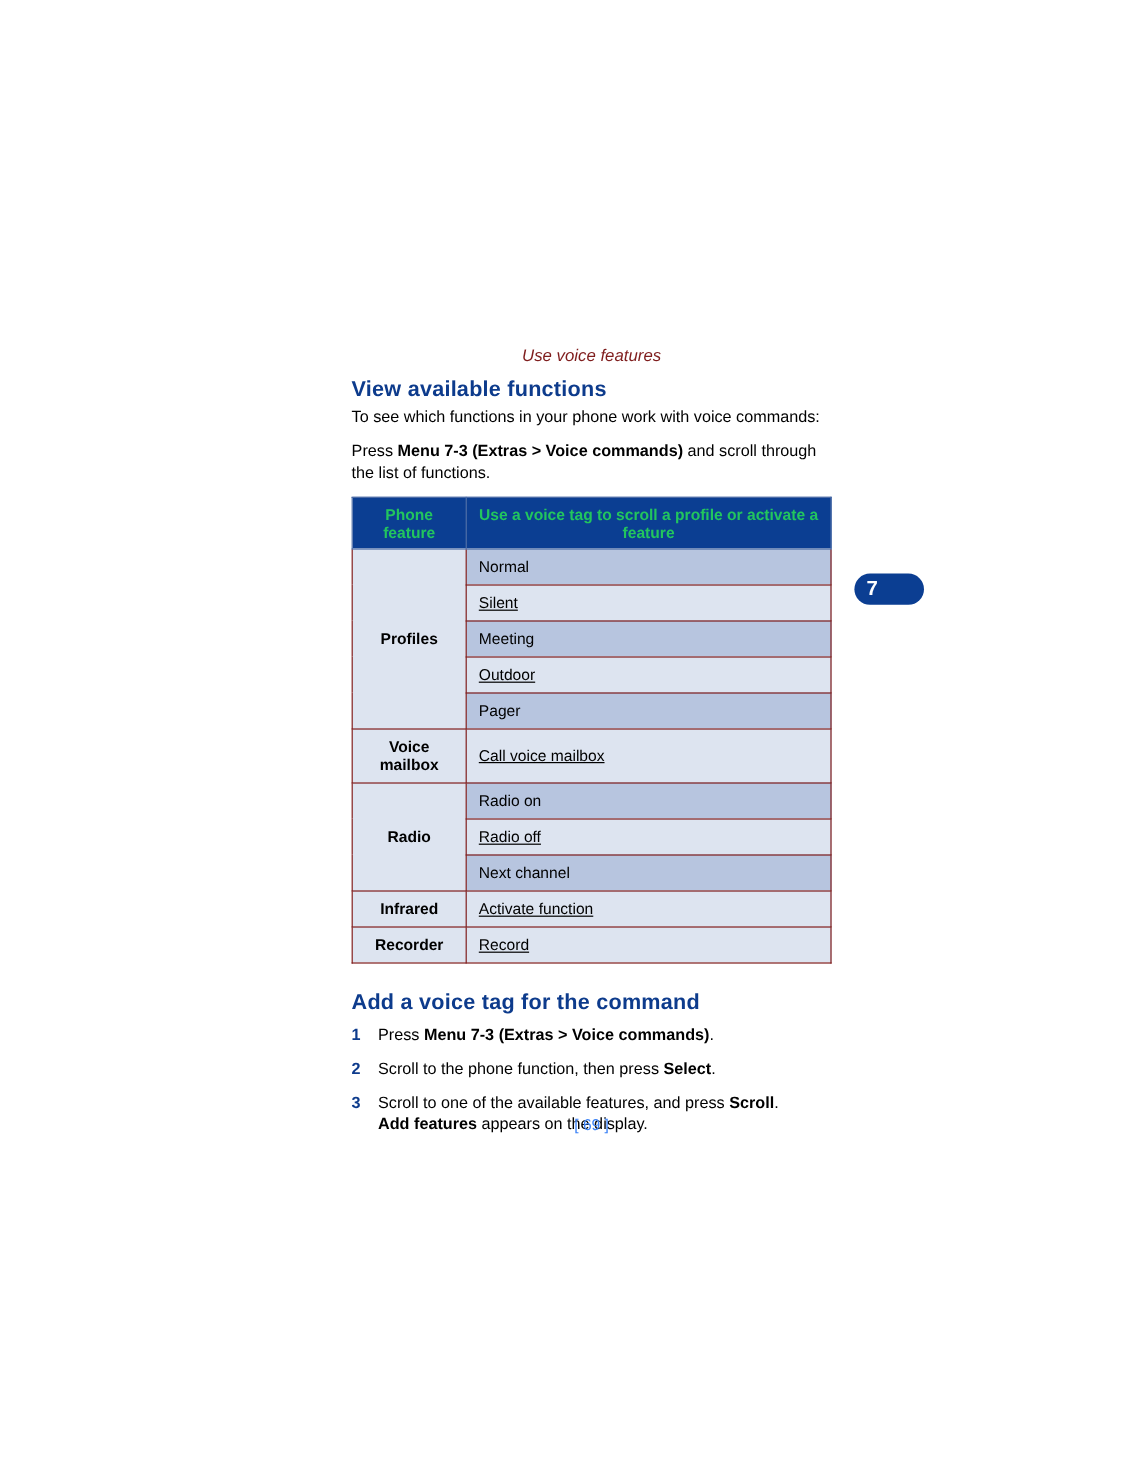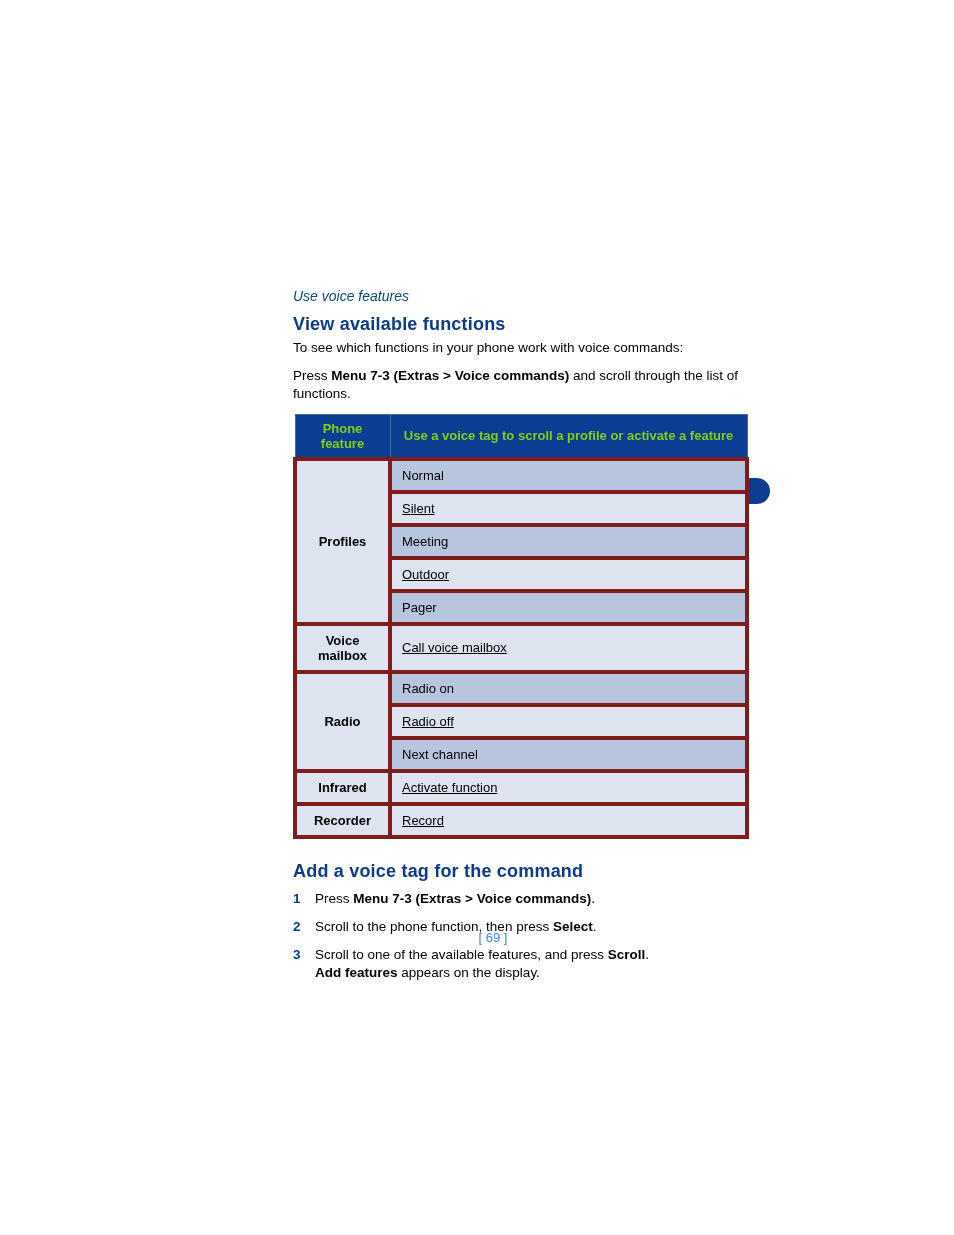--- a/index.html
+++ b/index.html
@@ -9,30 +9,30 @@
     width: 954px;
     height: 1235px;
     font-family: "Segoe UI", "Helvetica Neue", Arial, sans-serif;
     color: #000;
     position: relative;
   }
   .page {
     position: absolute;
     left: 293px;
     top: 280px;
-    width: 456px;
+    width: 400px;
   }
   .chapter-label {
     position: absolute;
     left: 293px;
     top: 288px;
     width: 400px;
-    text-align: left;
+    text-align: center;
     font-style: italic;
-    color: #0c4a6e;
+    color: #7f1d1d;
     font-size: 14px;
   }
   .h2 {
     color: #0d3b8c;
     font-weight: 700;
     font-size: 18px;
     margin: 34px 0 4px 0;
     font-family: "Segoe UI Semibold", "Helvetica Neue", Arial, sans-serif;
     letter-spacing: 0.2px;
   }
@@ -42,31 +42,31 @@
     margin: 4px 0 10px 0;
   }
   .bold { font-weight: 700; }
   table.features {
     border-collapse: collapse;
     width: 100%;
     margin-top: 10px;
   }
   table.features th {
     background: #0b3e92;
-    color: #84cc16;
+    color: #22c55e;
     font-size: 13px;
     font-weight: 700;
     padding: 6px 8px;
     text-align: center;
     border: 1px solid #4a6aa5;
   }
   table.features td {
     font-size: 13px;
     padding: 7px 10px;
-    border: 4px solid #7f1d1d;
+    border: 1px solid #7f1d1d;
   }
   .row-a { background: #b7c5df; }
   .row-b { background: #dde4f0; text-decoration: underline; }
   .cat-cell {
     background: #dde4f0;
     font-weight: 700;
     vertical-align: middle;
     text-align: center;
   }
   .chapter-tab {

